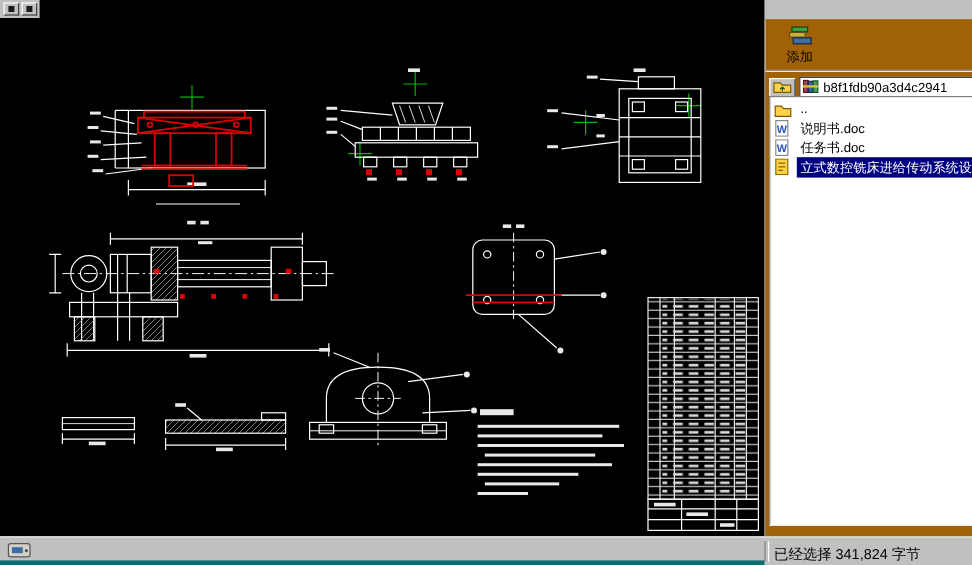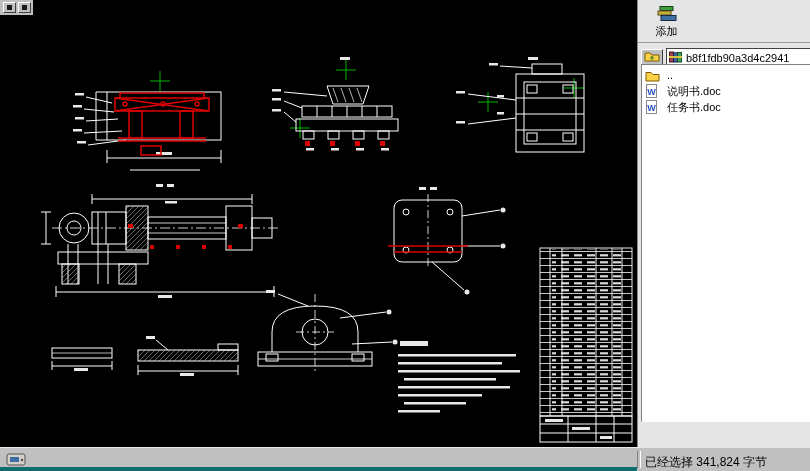--- a/index.html
+++ b/index.html
@@ -9,21 +9,21 @@
   }
   button{font-family:inherit;cursor:default;}
   
   .cad-wrap{position:absolute;left:0;top:0;width:637px;height:447px;background:#000;}
   .cad-wrap svg{display:block;}
   .corner-patch{position:absolute;left:0;top:0;width:33px;height:15px;background:#c0c0c0;z-index:5;}
   .win-btn{position:absolute;top:2px;width:13px;height:11px;padding:0;background:#c0c0c0;
     border:1px solid;border-color:#ffffff #404040 #404040 #ffffff;z-index:6;}
   .win-btn i{display:block;width:5px;height:5px;background:#1a1a1a;margin:0 auto;}
   
-  .panel{position:absolute;left:637px;top:0;width:173px;height:447px;background:#e5e5e5;
+  .panel{position:absolute;left:637px;top:16px;width:173px;height:447px;background:#a16207;
     border-left:1px solid #87888f;}
   .toolbar{display:flex;align-items:stretch;height:40px;padding:1px 0 1px 3px;
     border-bottom:1px solid #9a9a9a;box-shadow:0 1px 0 #e9e9e9;}
   .tb-btn{width:51px;border:none;background:transparent;display:flex;flex-direction:column;
     align-items:center;justify-content:center;gap:1px;font-size:11px;padding:1px;}
   .tb-label{line-height:11px;}
   .address-row{display:flex;align-items:center;gap:3px;padding:3px 0 2px 3px;height:23px;}
   .up-btn{width:22px;height:17px;padding:0;background:#c0c0c0;
     border:1px solid;border-color:#ffffff #404040 #404040 #ffffff;
     display:flex;align-items:center;justify-content:center;}
@@ -331,20 +331,29 @@
     </div>
     <div class="file-row">
       <span class="ficon">
         <svg width="13" height="14" viewBox="0 0 13 14">
           <rect x="1.5" y="0.5" width="10" height="13" fill="#ffffff" stroke="#888888"></rect>
           <text x="6.5" y="10.5" font-size="9" font-weight="bold" fill="#2a52be" text-anchor="middle">W</text>
         </svg>
       </span>
       <span class="fname">任务书.doc</span>
     </div>
+    <div class="file-row selected">
+      <span class="ficon">
+        <svg width="13" height="14" viewBox="0 0 13 14">
+          <rect x="1.5" y="0.5" width="10" height="13" fill="#ffd24a" stroke="#8a6a00"></rect>
+          <path d="M3.5 4 H9.5 M3.5 7 H9.5 M3.5 10 H7.5" stroke="#8a6a00" fill="none"></path>
+        </svg>
+      </span>
+      <span class="fname">立式数控铣床进给传动系统设</span>
+    </div>
   </div>
 </div>
 
 <div class="statusbar">
   <span class="status-icon">
     <svg width="20" height="13" viewBox="0 0 20 13">
       <rect x="1" y="1" width="18" height="11" rx="2" fill="#d4d0c8" stroke="#555555"></rect>
       <rect x="4" y="4" width="9" height="5" fill="#3a6ea5"></rect>
       <circle cx="16" cy="7" r="1.2" fill="#444444"></circle>
     </svg>

